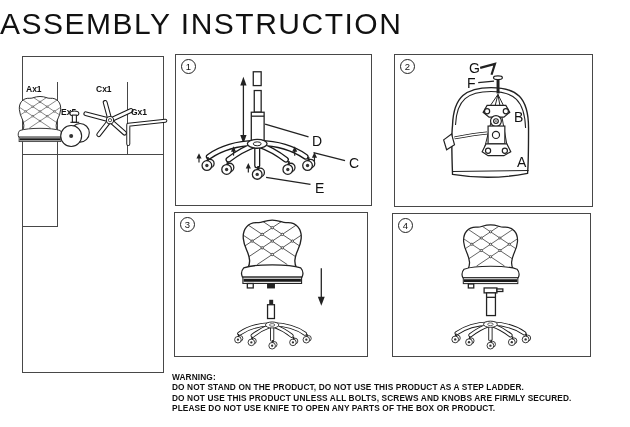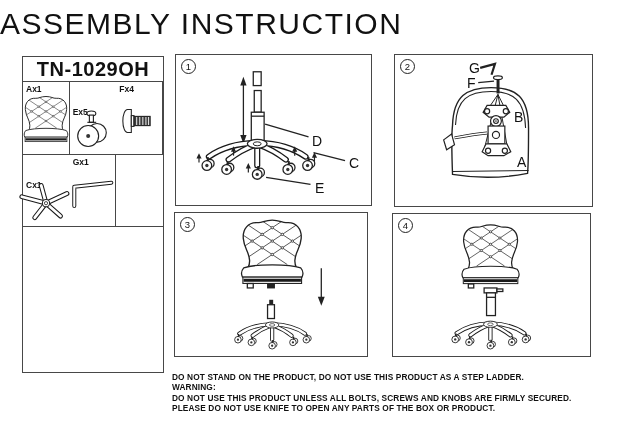--- a/index.html
+++ b/index.html
@@ -16,21 +16,21 @@
     position:absolute;left:22px;top:56px;width:142px;height:317px;
     border:1.5px solid #474747;box-sizing:border-box;background:#fff;
   }
   .parts-header{
     height:24px;border-bottom:1.3px solid #474747;display:flex;
     align-items:center;justify-content:center;font-weight:bold;
     font-size:20px;letter-spacing:0.5px;color:#111;
   }
   .parts-grid{
     position:absolute;top:25px;bottom:0;left:0;right:0;
-    display:grid;grid-template-columns:1fr 1fr 1fr;grid-template-rows:1fr 1fr 1fr 1fr;
+    display:grid;grid-template-columns:1fr 1fr 1fr 1fr;grid-template-rows:1fr 1fr 1fr 1fr;
   }
   .part-cell{position:relative;border-right:1.1px solid #474747;border-bottom:1.1px solid #474747;}
   .part-cell:nth-child(2n){border-right:none;margin-top:23px;}
   .part-cell:nth-child(7),.part-cell:nth-child(8){border-bottom:none;}
   .part-label{position:absolute;top:2px;left:3px;font-size:8.5px;font-weight:bold;color:#111;}
   .part-art{position:absolute;left:50%;top:55%;transform:translate(-50%,-50%);}
   .panel{position:absolute;border:1.6px solid #474747;background:#fff;box-sizing:border-box;}
   #p1{left:175px;top:54px;width:197px;height:152px;}
   #p2{left:394px;top:54px;width:199px;height:153px;}
   #p3{left:174px;top:212px;width:194px;height:145px;}
@@ -116,21 +116,20 @@
       <polygon points="0,-1.5 -2.6,4 2.6,4" fill="#222" stroke="none"></polygon>
     </g>
   </defs>
 </svg>
 
 <div class="page">
 
   <div class="title">ASSEMBLY INSTRUCTION</div>
 
   <div class="parts-box">
-    <div class="parts-header">TN-1029OH</div>
     <div class="parts-grid">
 
       <div class="part-cell">
         <span class="part-label">Ax1</span>
         <svg class="part-art" width="54" height="55" viewBox="0 0 90 92">
           <use href="#seatUnit"></use>
         </svg>
       </div>
 
       <div class="part-cell">
@@ -141,37 +140,20 @@
             <rect x="31.5" y="11" width="5" height="9"></rect>
             <line x1="29" y1="20" x2="40" y2="20"></line>
             <circle cx="41" cy="33" r="11.5"></circle>
             <circle cx="30" cy="37" r="13"></circle>
             <circle cx="30" cy="37" r="2.5" fill="#333" stroke="none"></circle>
           </g>
         </svg>
       </div>
 
 
-      <div class="part-cell">
-        <span class="part-label">Fx4</span>
-        <svg class="part-art" width="56" height="40" viewBox="0 0 72 52">
-          <g stroke="#222" stroke-width="1.4">
-            <path d="M21,11 A6,15 0 1 0 21,41 L26,41 L26,11 Z" fill="#fff"></path>
-            <rect x="26" y="19" width="3.5" height="14" fill="#fff"></rect>
-            <rect x="29.5" y="20" width="21" height="12" fill="#3c3c3c"></rect>
-            <g stroke="#fff" stroke-width="1.2">
-              <line x1="33" y1="20.8" x2="33" y2="31.2"></line>
-              <line x1="37" y1="20.8" x2="37" y2="31.2"></line>
-              <line x1="41" y1="20.8" x2="41" y2="31.2"></line>
-              <line x1="45" y1="20.8" x2="45" y2="31.2"></line>
-              <line x1="48.5" y1="20.8" x2="48.5" y2="31.2"></line>
-            </g>
-          </g>
-        </svg>
-      </div>
 
       <div class="part-cell">
         <span class="part-label">Cx1</span>
         <svg class="part-art" width="62" height="50" viewBox="0 0 76 62">
           <g transform="translate(38,30)">
             <g stroke="#1a1a1a" stroke-width="6" stroke-linecap="round">
               <line x1="0" y1="0" x2="-30" y2="-8"></line>
               <line x1="0" y1="0" x2="-6" y2="-22"></line>
               <line x1="0" y1="0" x2="26" y2="-12"></line>
               <line x1="0" y1="0" x2="18" y2="16"></line>
@@ -296,19 +278,19 @@
         <rect x="105" y="76" width="6" height="2.6" fill="#fff"></rect>
         <rect x="94.5" y="80" width="9" height="23" fill="#fff"></rect>
         <line x1="94.5" y1="84.5" x2="103.5" y2="84.5"></line>
         <use href="#base5" transform="translate(55,102) scale(0.70)"></use>
       </g>
     </svg>
     <span class="step-num">4</span>
   </div>
 
   <div class="warning">
+    <div>WARNING:</div>
     <div>DO NOT STAND ON THE PRODUCT, DO NOT USE THIS PRODUCT AS A STEP LADDER.</div>
-    <div>WARNING:</div>
     <div>DO NOT USE THIS PRODUCT UNLESS ALL BOLTS, SCREWS AND KNOBS ARE FIRMLY SECURED.</div>
     <div>PLEASE DO NOT USE KNIFE TO OPEN ANY PARTS OF THE BOX OR PRODUCT.</div>
   </div>
 
 </div>
 
 </body></html>

